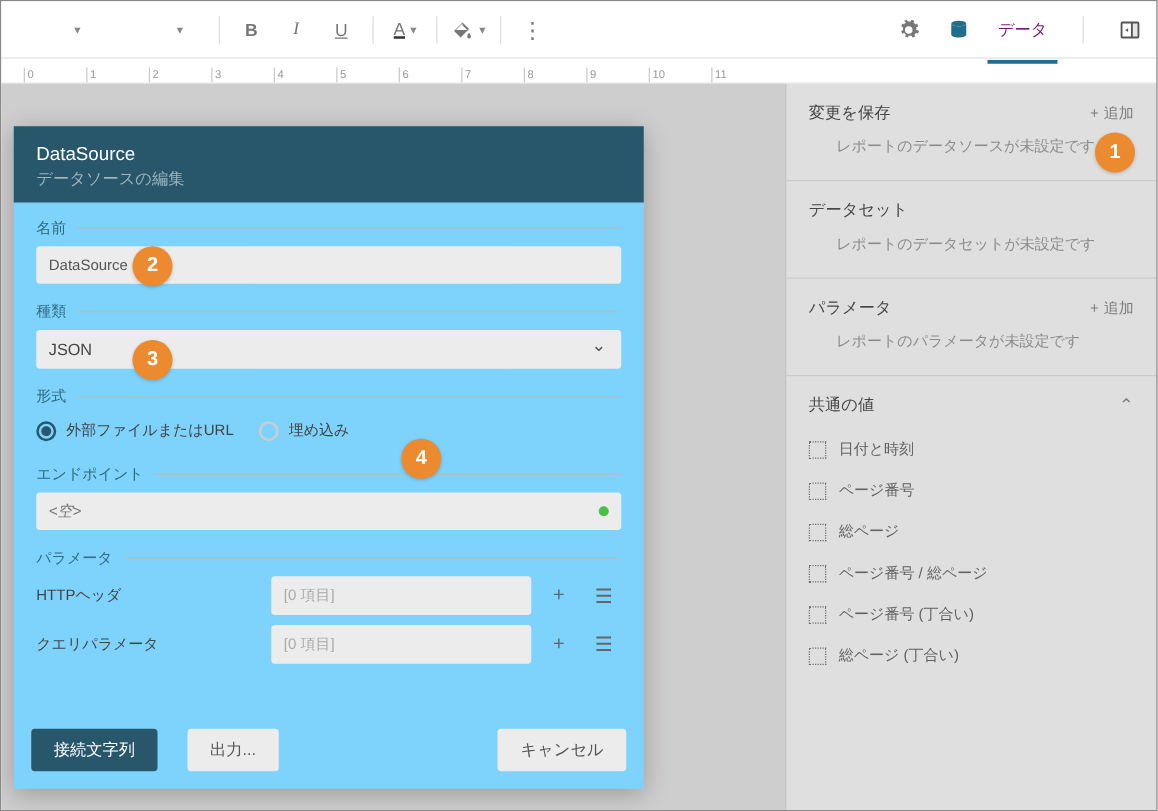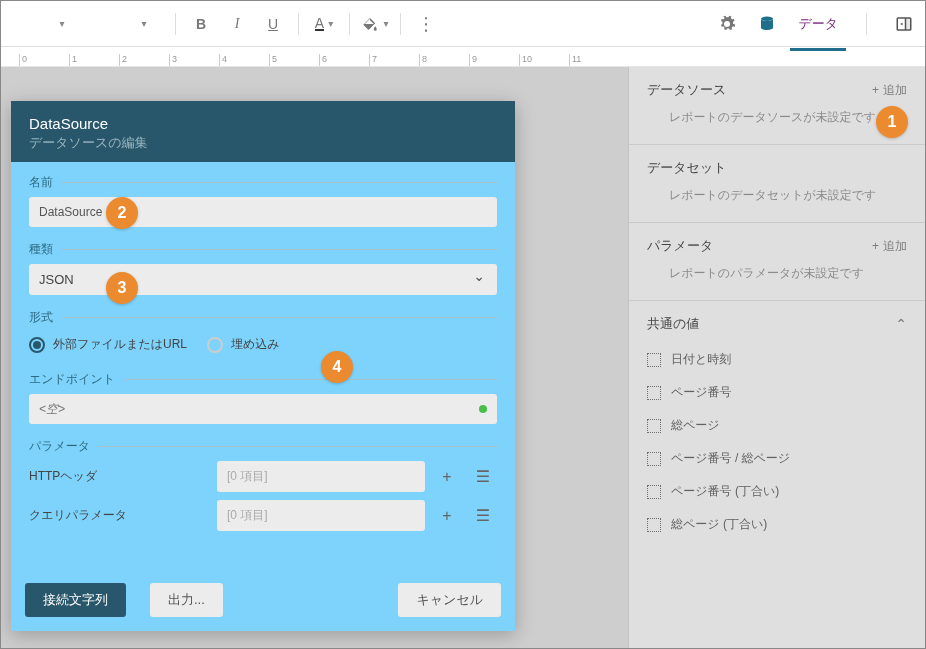--- a/index.html
+++ b/index.html
@@ -368,21 +368,21 @@
   <span>11</span>
 </div>
 
 <div class="app-body">
   <div class="canvas"></div>
 
   <div class="side-panel">
 
     <div class="panel-sec">
       <div class="panel-head">
-        <span>データソース</span>
+        <span>変更を保存</span>
         <span class="panel-add">
           <span>+</span>
           <span>追加</span>
         </span>
       </div>
       <div class="panel-empty">レポートのデータソースが未設定です</div>
     </div>
 
     <div class="panel-sec">
       <div class="panel-head">

